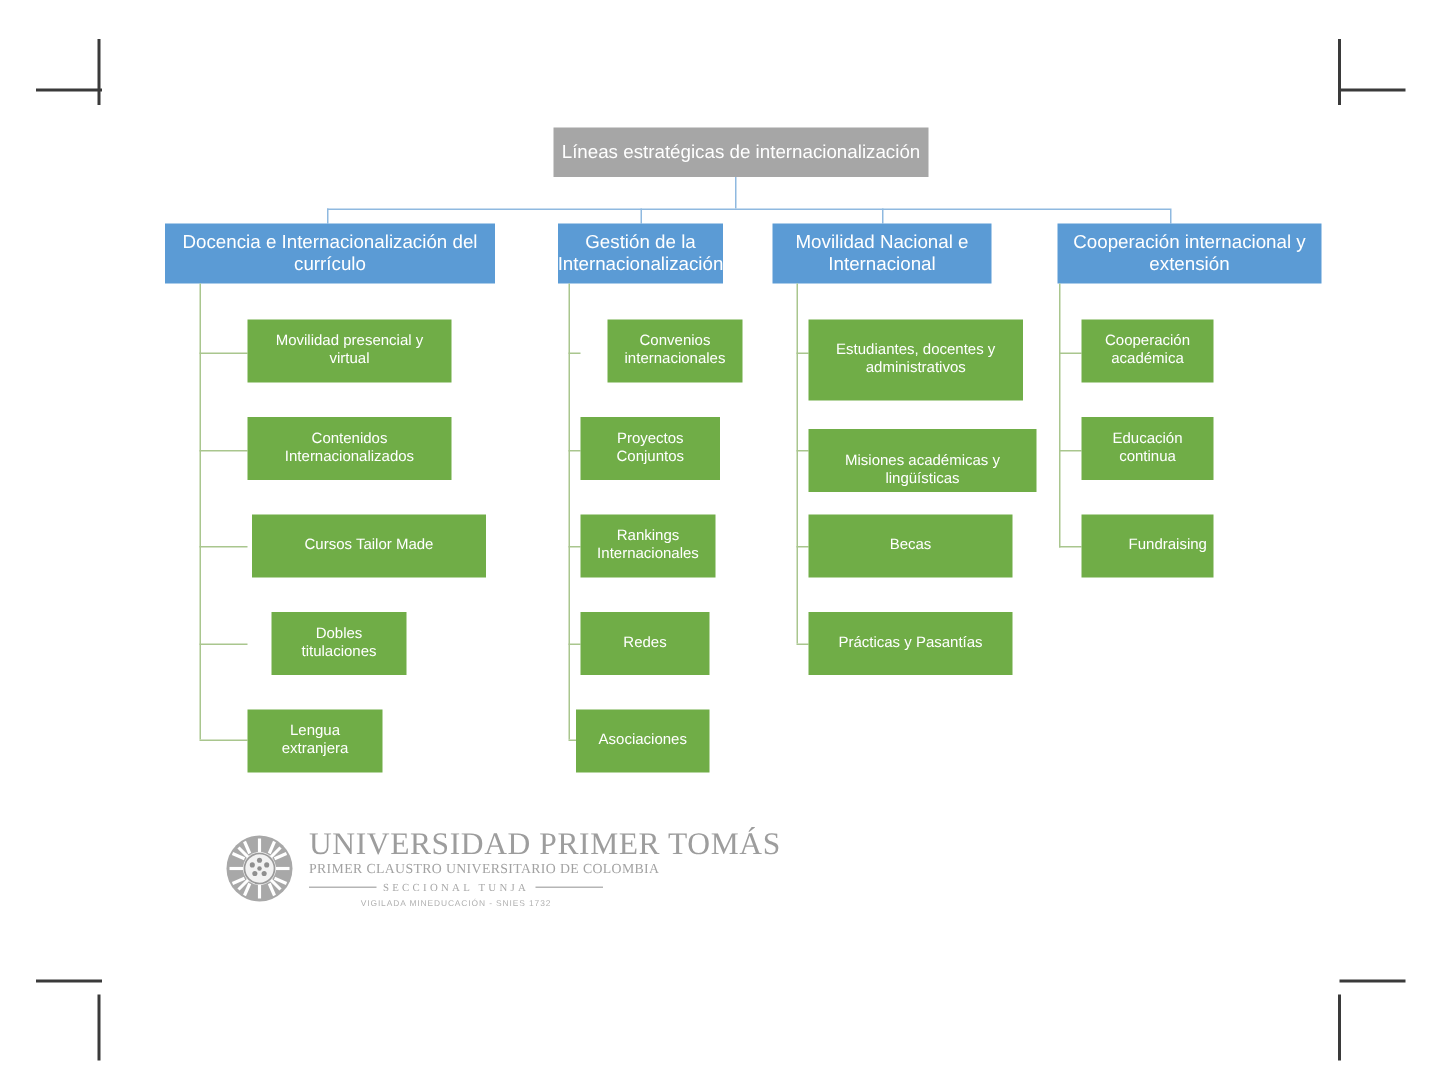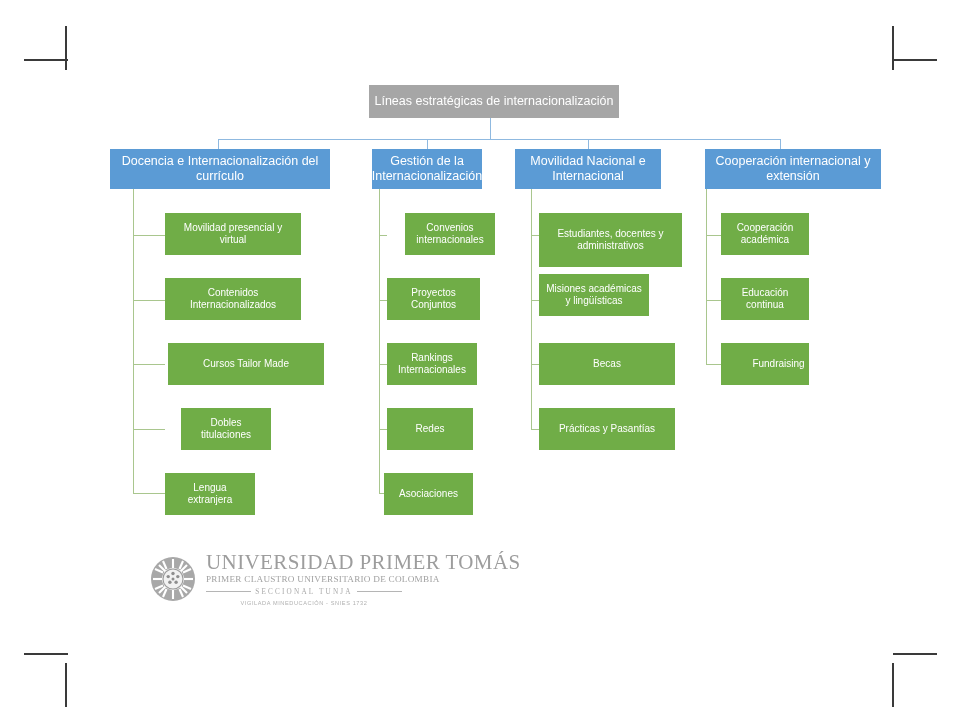--- a/index.html
+++ b/index.html
@@ -172,21 +172,21 @@
   </div>
 
   <div class="conn green vline" style="left:531px;top:189px;height:240px;"></div>
 
   <div class="conn green hline" style="left:531px;top:235px;width:8px;"></div>
   <div class="box lvl2" style="left:539px;top:213px;width:143px;height:54px;">
     <span>Estudiantes, docentes y administrativos</span>
   </div>
 
   <div class="conn green hline" style="left:531px;top:300px;width:8px;"></div>
-  <div class="box lvl2" style="left:539px;top:274px;width:110px;height:42px;">
+  <div class="box lvl2" style="left:539px;top:286px;width:152px;height:42px;align-items:flex-end;">
     <span>Misiones académicas y lingüísticas</span>
   </div>
 
   <div class="conn green hline" style="left:531px;top:364px;width:8px;"></div>
   <div class="box lvl2" style="left:539px;top:343px;width:136px;height:42px;">
     <span>Becas</span>
   </div>
 
   <div class="conn green hline" style="left:531px;top:429px;width:8px;"></div>
   <div class="box lvl2" style="left:539px;top:408px;width:136px;height:42px;">

